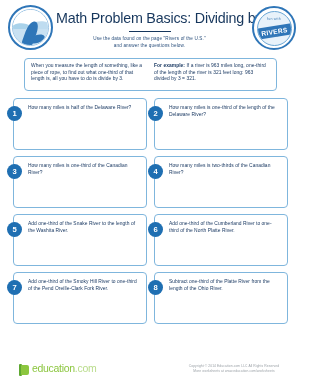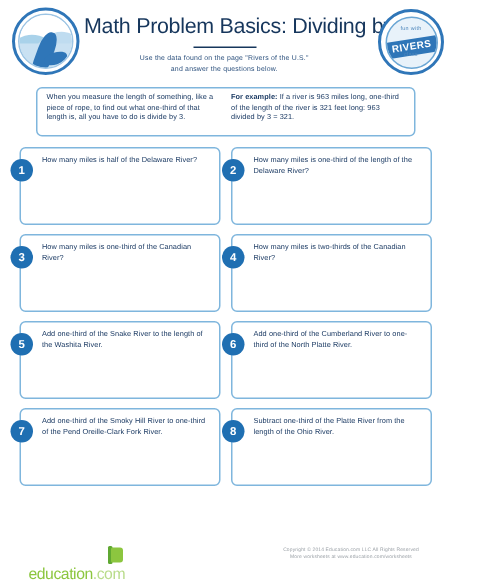--- a/index.html
+++ b/index.html
@@ -263,23 +263,22 @@
     left: 0;
     right: 0;
     bottom: 4px;
     height: 26px;
   }
   .edu-logo {
     position: absolute;
     left: 19px;
     top: 4px;
     display: flex;
-    align-items: flex-end;
+    align-items: flex-start;
     gap: 2px;
-    flex-direction: column;
   }
   .edu-mark {
     width: 11px;
     height: 13px;
     position: relative;
   }
   .edu-mark .book {
     position: absolute;
     left: 2px;
     top: 2px;

